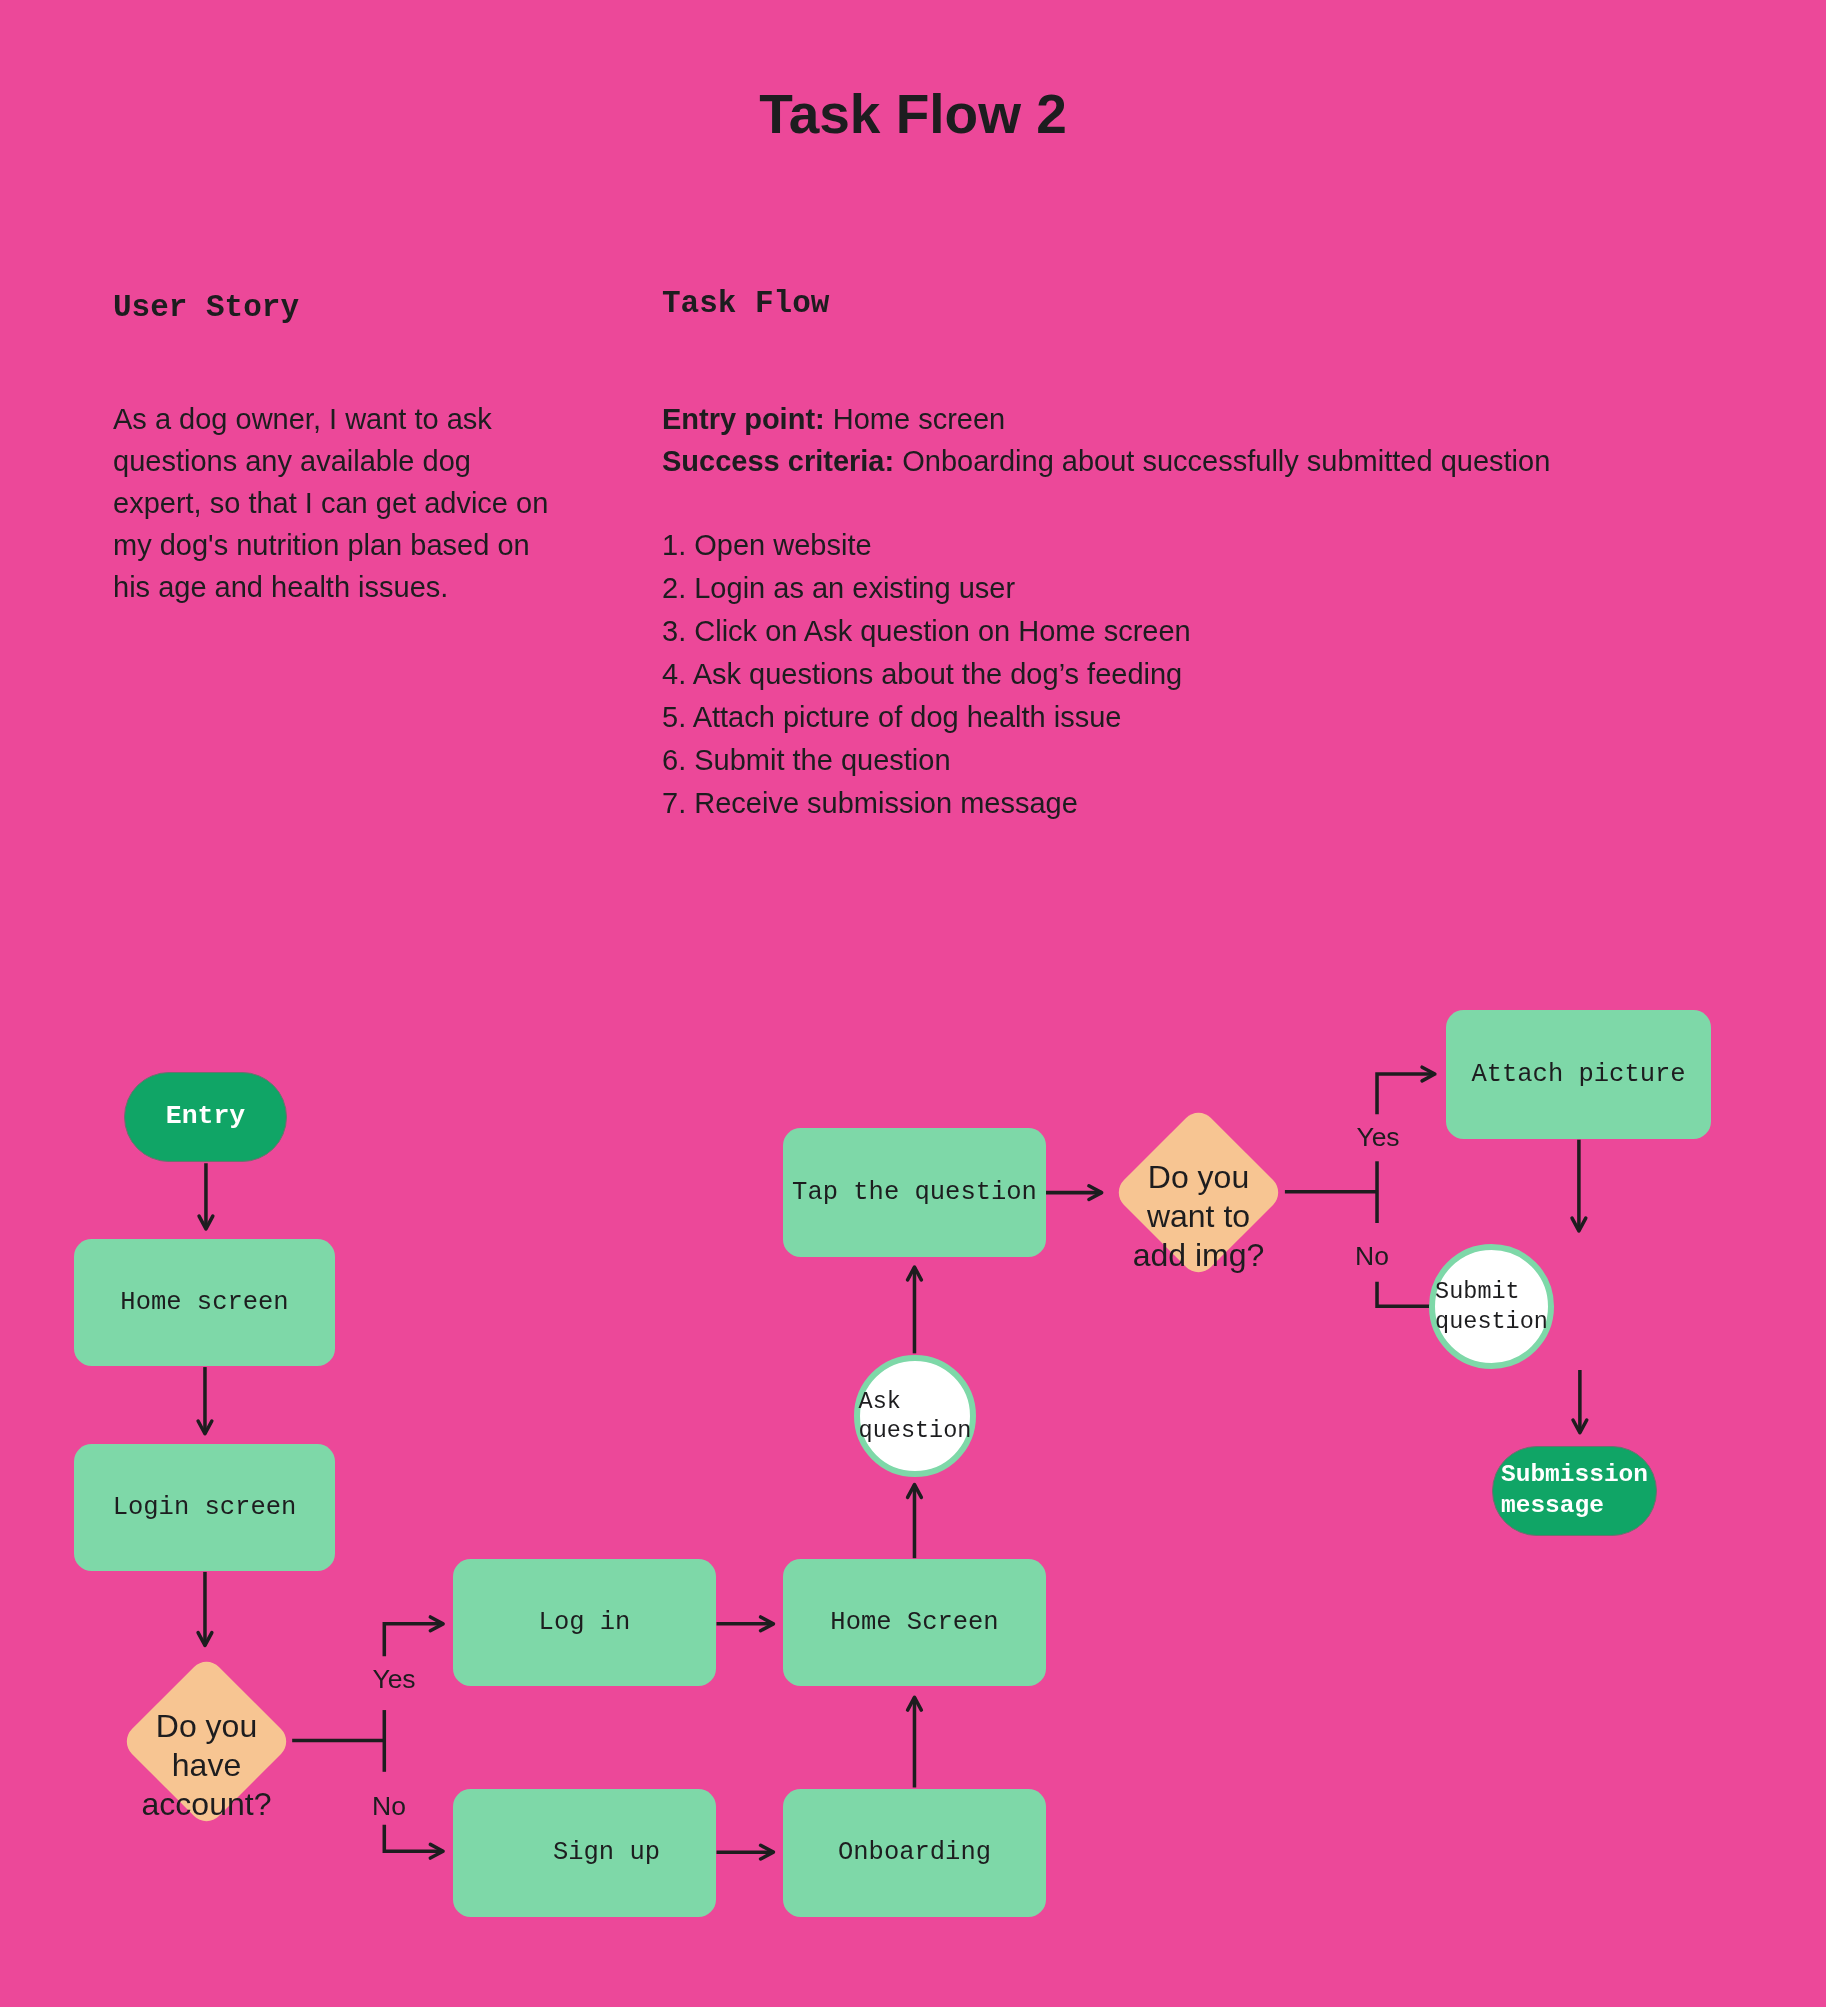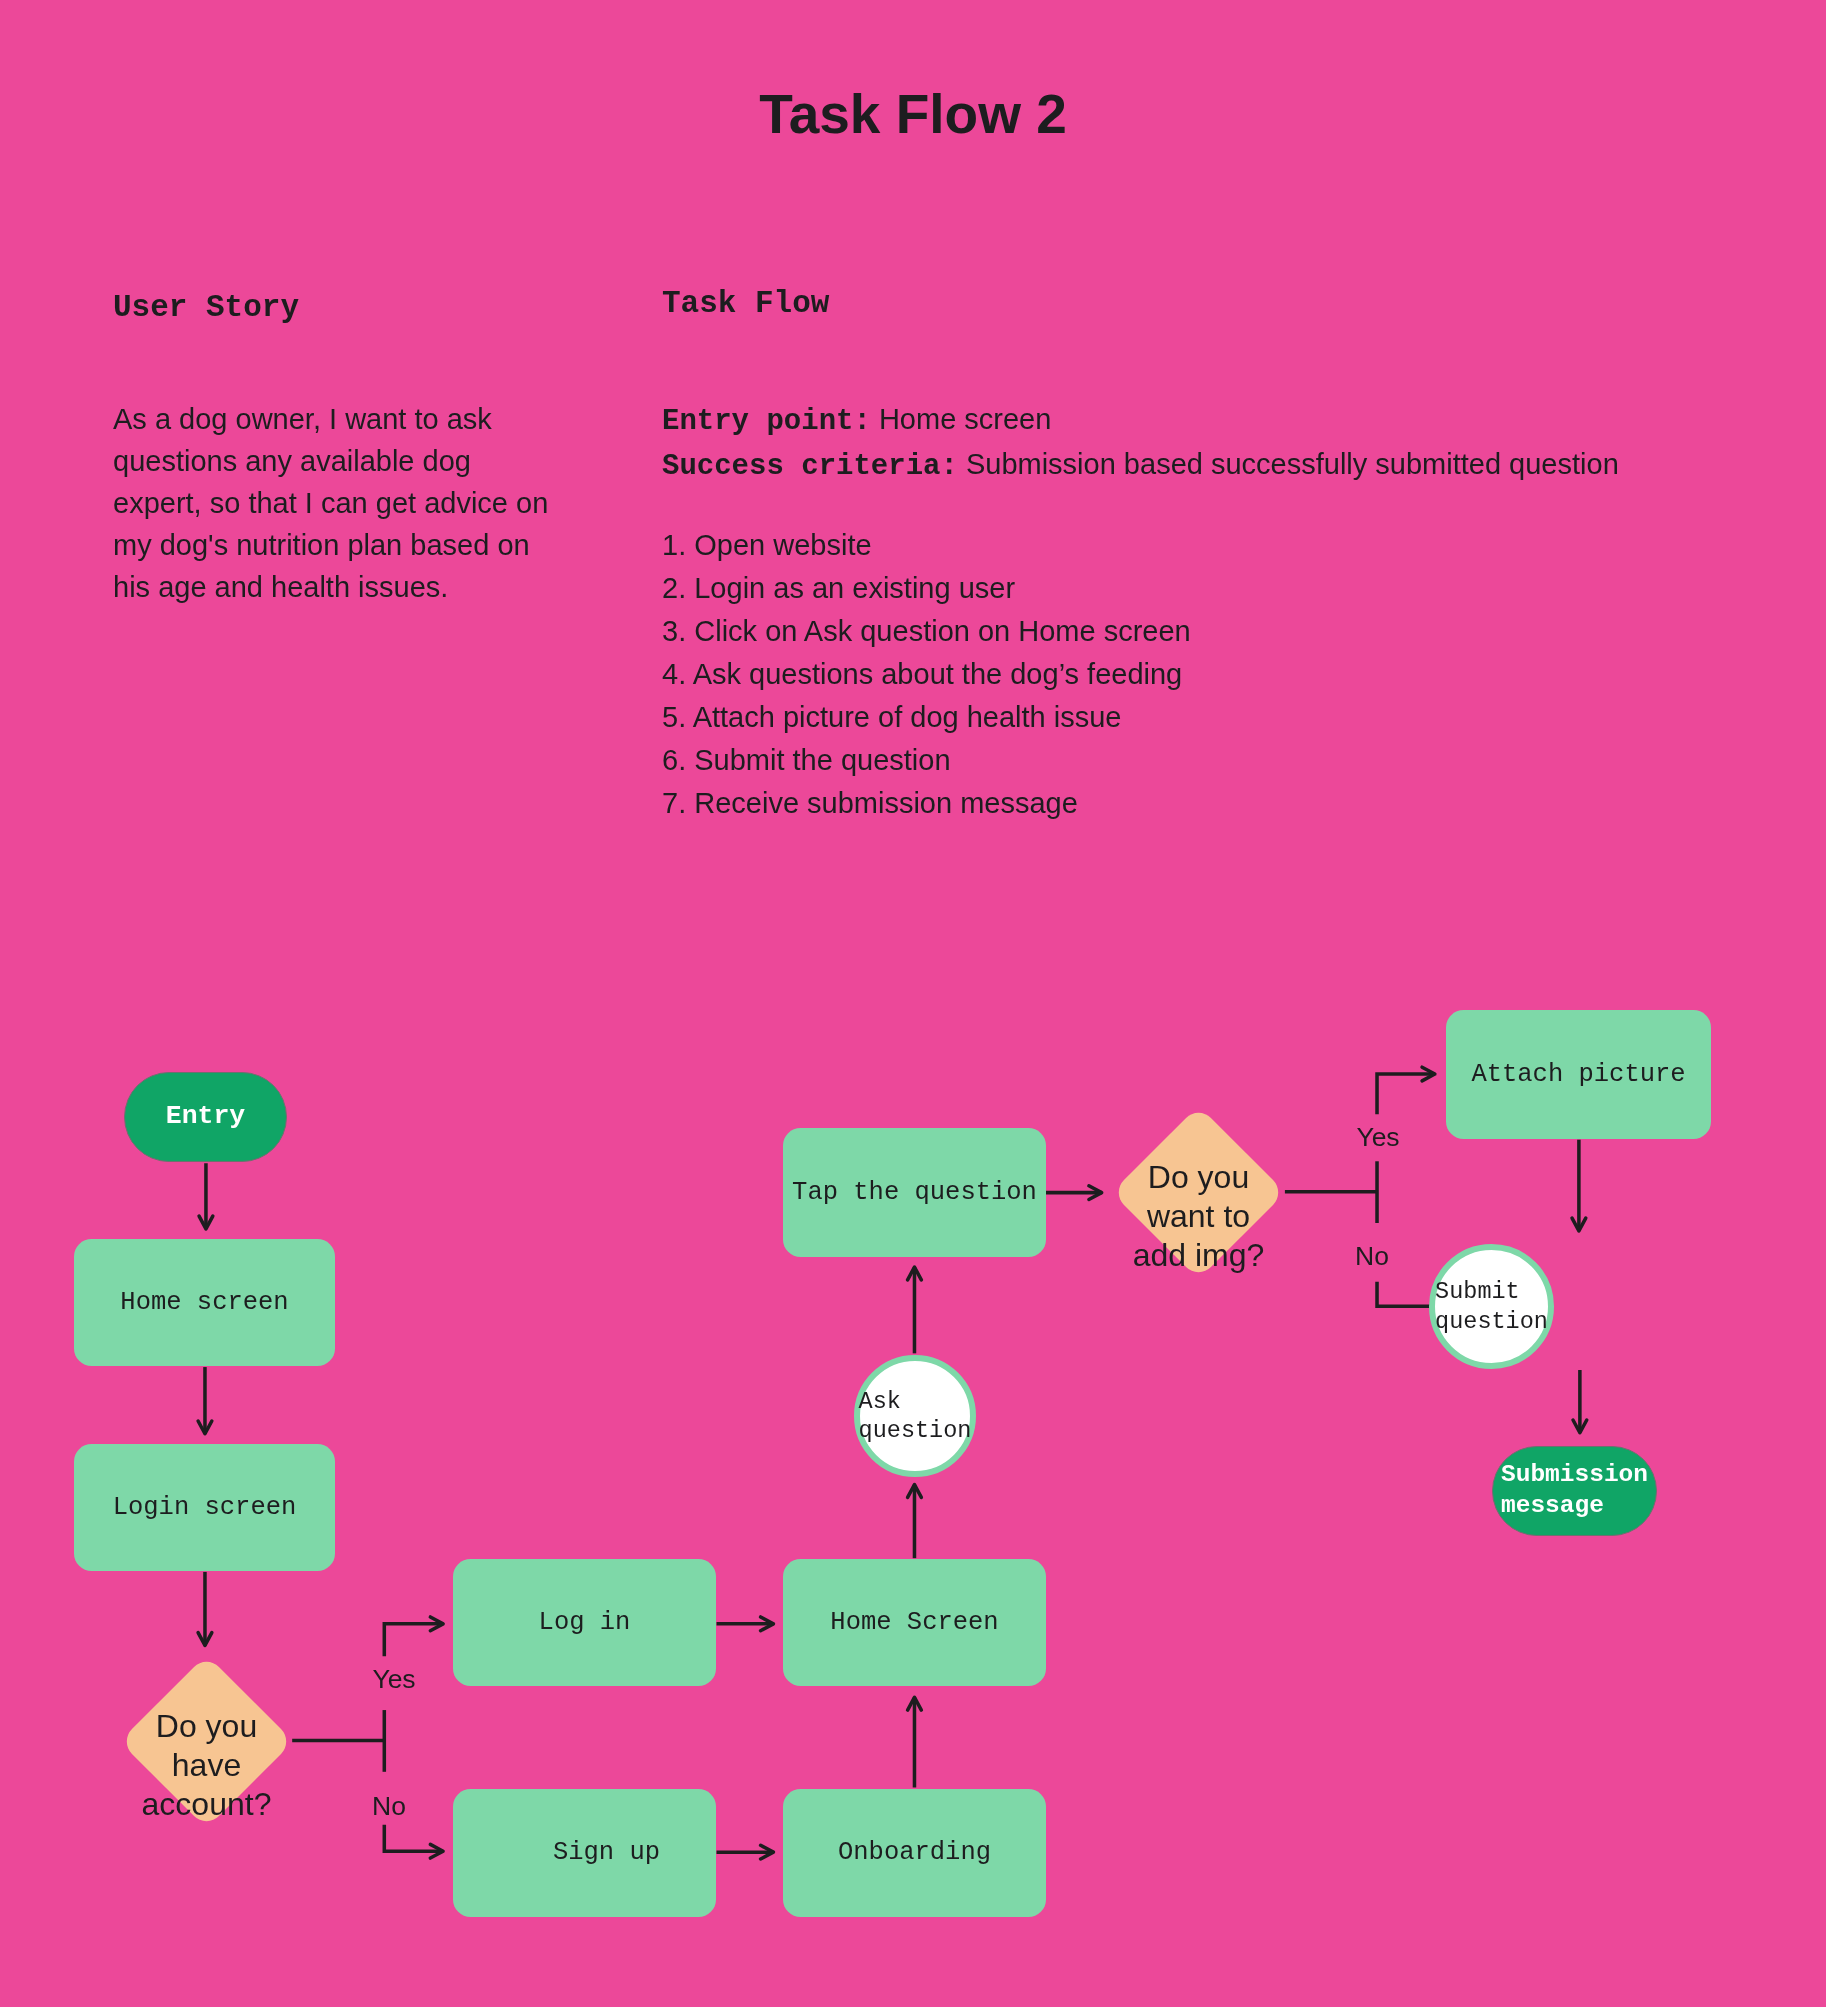--- a/index.html
+++ b/index.html
@@ -20,21 +20,21 @@
 
   .section-heading{position:absolute;font-size:31px;font-weight:600;font-family:Liberation Mono, monospace;}
   .us-heading{left:113px;top:290px;}
   .tf-heading{left:662px;top:286px;text-align:center;}
 
   .us-body{position:absolute;left:113px;top:398px;width:451px;
     font-size:29px;line-height:42px;}
 
   .tf-info{position:absolute;left:662px;top:398px;width:1108px;
     font-size:29px;line-height:42px;}
-  .tf-info b{font-weight:bold;font-family:Liberation Mono, monospace;}
+  .tf-info b{font-weight:bold;}
 
   .tf-steps{position:absolute;left:662px;top:524px;font-size:29px;line-height:43px;}
 
   
   .node{position:absolute;display:flex;align-items:center;justify-content:center;
     text-align:left;font-size:25.5px;line-height:1.25;color:var(--text);font-family:Liberation Mono, monospace;}
   .rect{background:var(--green-light);border-radius:17.6px;}
   .pill{background:var(--green-dark);color:#fff;font-weight:bold;
     border:1.5px solid var(--pill-border);border-radius:59px;white-space:pre-line;}
   .circle{background:#fff;border:6.9px solid var(--green-light);border-radius:50%;
@@ -58,21 +58,21 @@
 
   <div class="page-title">Task Flow 2</div>
 
   <div class="section-heading us-heading">User Story</div>
   <div class="us-body">As a dog owner, I want to ask questions any available dog expert, so that I can get advice on my dog's nutrition plan based on his age and health issues.</div>
 
   <div class="section-heading tf-heading">Task Flow</div>
 
   <div class="tf-info">
     <div><b>Entry point:</b><span> Home screen</span></div>
-    <div><b>Success criteria:</b><span> Submission based successfully submitted question</span></div>
+    <div><b>Success criteria:</b><span> Onboarding about successfully submitted question</span></div>
   </div>
 
   <div class="tf-steps">
       <div>1. Open website</div>
       <div>2. Login as an existing user</div>
       <div>3. Click on Ask question on Home screen</div>
       <div>4. Ask questions about the dog’s feeding</div>
       <div>5. Attach picture of dog health issue</div>
       <div>6. Submit the question</div>
       <div>7. Receive submission message</div>

